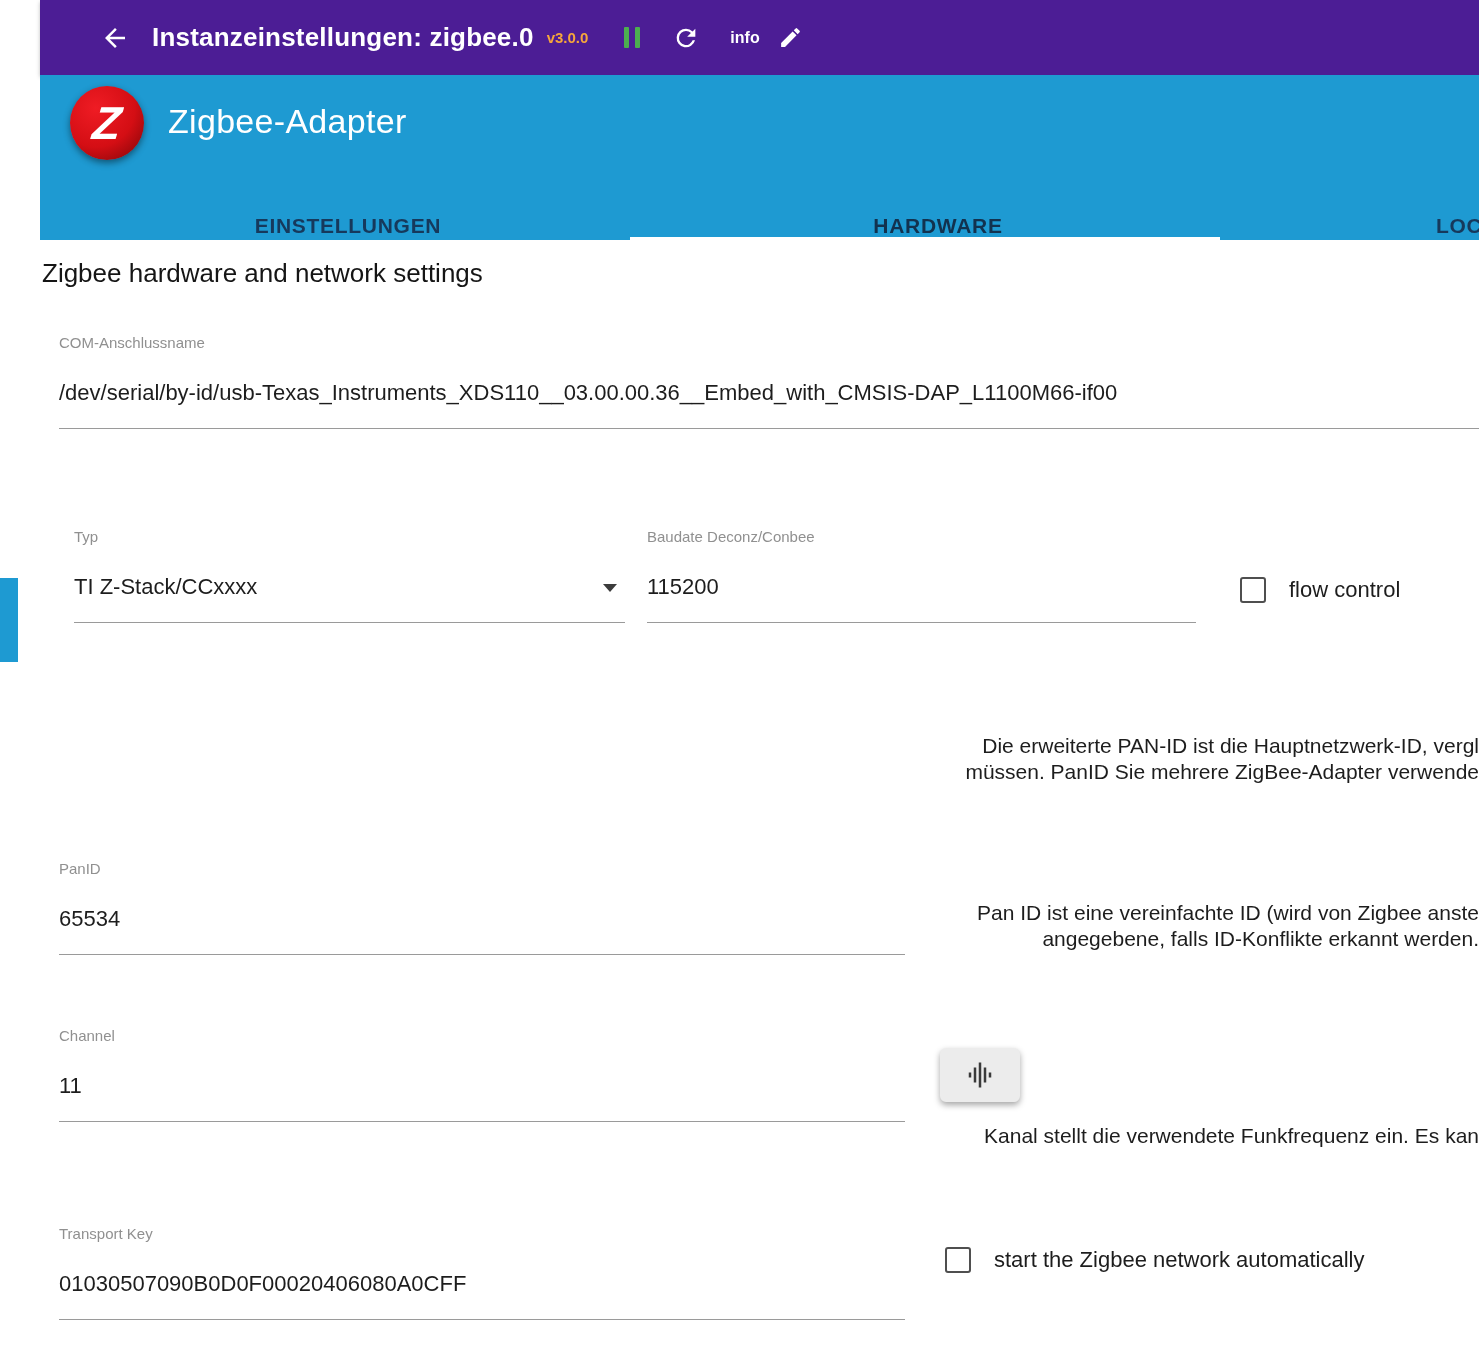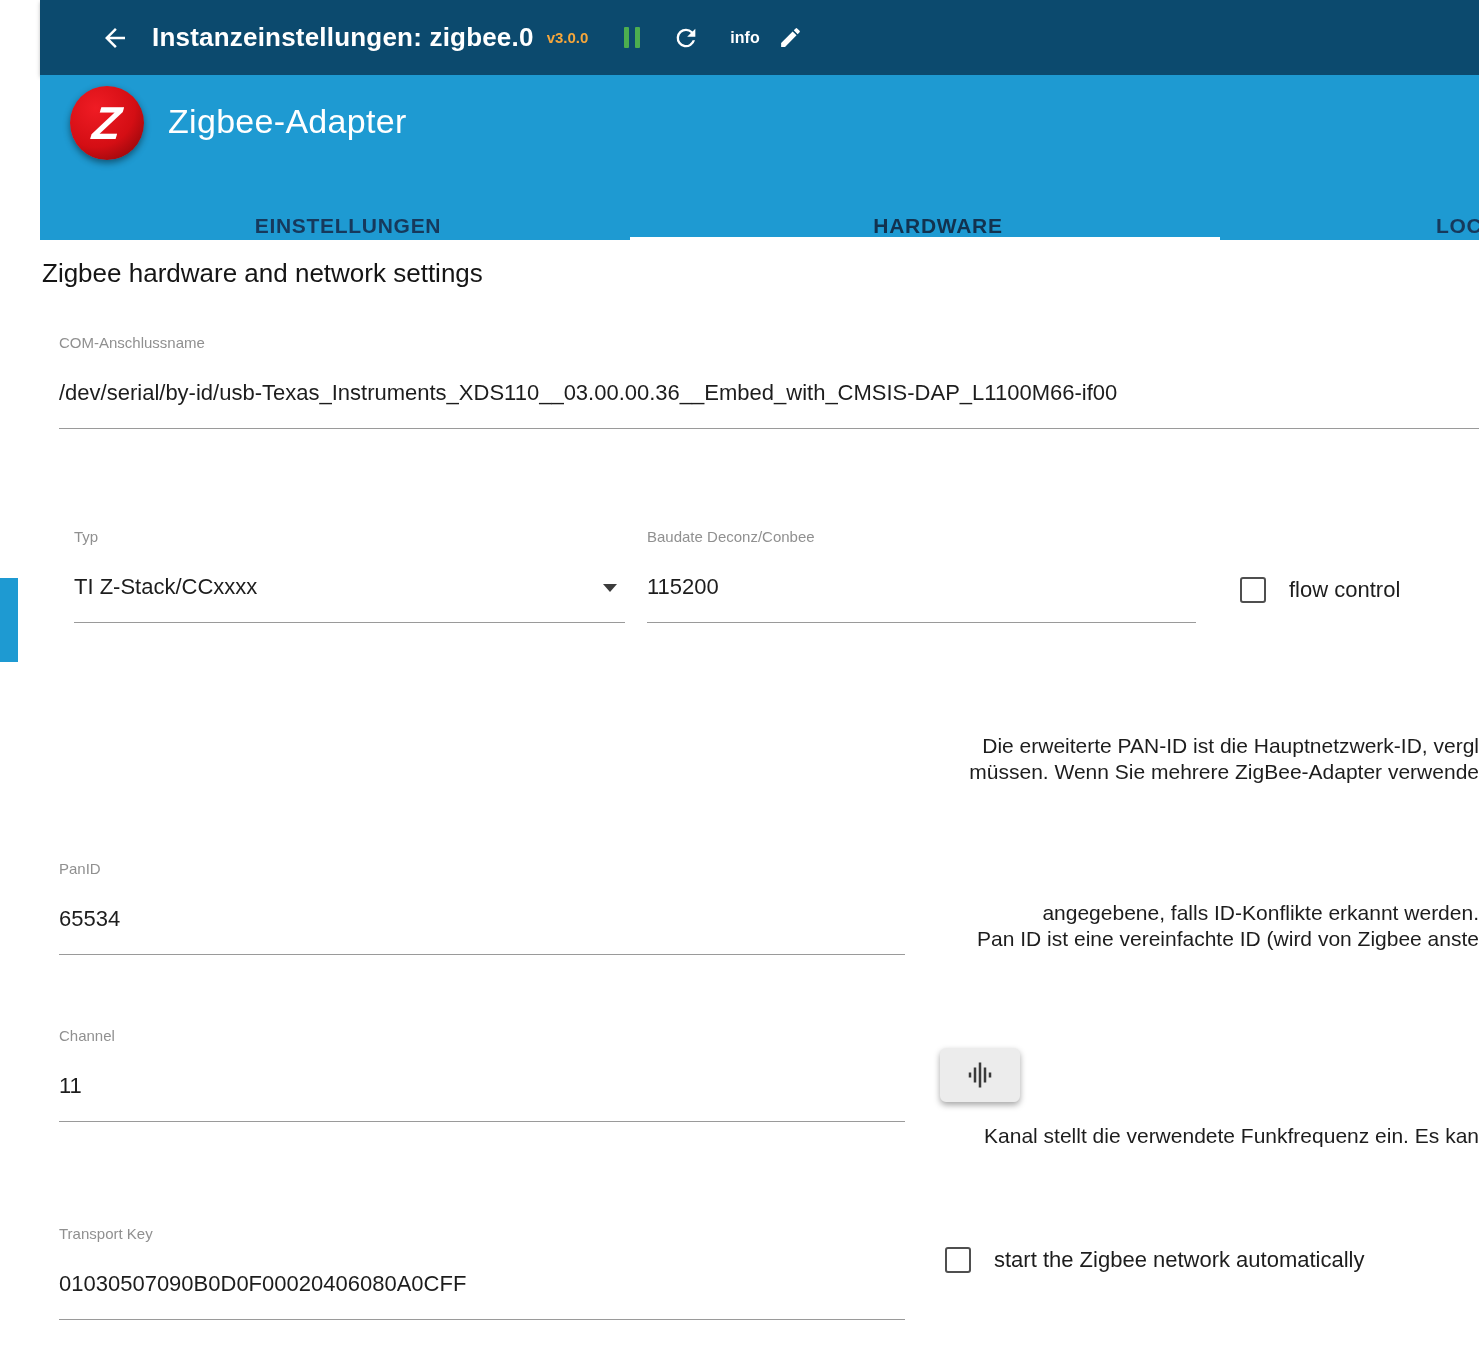--- a/index.html
+++ b/index.html
@@ -4,21 +4,21 @@
 <style>
   * { margin:0; padding:0; box-sizing:border-box; }
   html,body { background:#ffffff; }
   body { font-family:"Liberation Sans","DejaVu Sans",sans-serif; }
 
   .page { position:relative; width:1479px; height:1350px; background:#fff; overflow:hidden; }
 
   
   .topbar {
     position:absolute; left:40px; top:0; right:0; height:75px;
-    background:#0c4a6e; color:#fff;
+    background:#4c1d95; color:#fff;
     display:flex; align-items:center; padding-left:58px;
     box-shadow:0 2px 4px rgba(0,0,0,.25);
   }
   .back-btn { width:34px; height:34px; display:flex; align-items:center; justify-content:center; cursor:pointer; margin-right:20px; }
   .tb-title { font-size:26px; font-weight:bold; letter-spacing:.2px; white-space:nowrap; }
   .tb-version { color:#f6a63b; font-size:15px; font-weight:bold; margin-left:13px; }
   .pause-btn { display:flex; gap:6px; margin-left:36px; cursor:pointer; }
   .pause-btn i { display:block; width:5px; height:21px; background:#4cae4f; border-radius:1px; }
   .refresh-btn { margin-left:32px; display:flex; cursor:pointer; }
   .tb-info { font-size:16px; font-weight:bold; margin-left:30px; cursor:pointer; }
@@ -159,31 +159,31 @@
     <div class="underline"></div>
   </div>
 
   <div class="checkbox-row cb-flow">
     <span class="cb-box"></span>
     <span class="cb-label">flow control</span>
   </div>
 
   <div class="help help-ext">
     <div>Die erweiterte PAN-ID ist die Hauptnetzwerk-ID, vergl</div>
-    <div>müssen. Wenn Sie mehrere ZigBee-Adapter verwende</div>
+    <div>müssen. PanID Sie mehrere ZigBee-Adapter verwende</div>
   </div>
 
   <div class="group g-pan">
     <span class="f-label">PanID</span>
     <div class="f-value">65534</div>
     <div class="underline"></div>
   </div>
   <div class="help help-pan">
+    <div>Pan ID ist eine vereinfachte ID (wird von Zigbee anste</div>
     <div>angegebene, falls ID-Konflikte erkannt werden.</div>
-    <div>Pan ID ist eine vereinfachte ID (wird von Zigbee anste</div>
   </div>
 
   <div class="group g-chan">
     <span class="f-label">Channel</span>
     <div class="f-value">11</div>
     <div class="underline"></div>
   </div>
   <div class="chan-btn">
     <svg width="30" height="30" viewBox="0 0 24 24">
         <path fill="#3a3a3a" d="M7 18h2V6H7v12zm4 4h2V2h-2v20zm-8-8h2v-4H3v4zm12 4h2V6h-2v12zm4-8v4h2v-4h-2z"></path>

